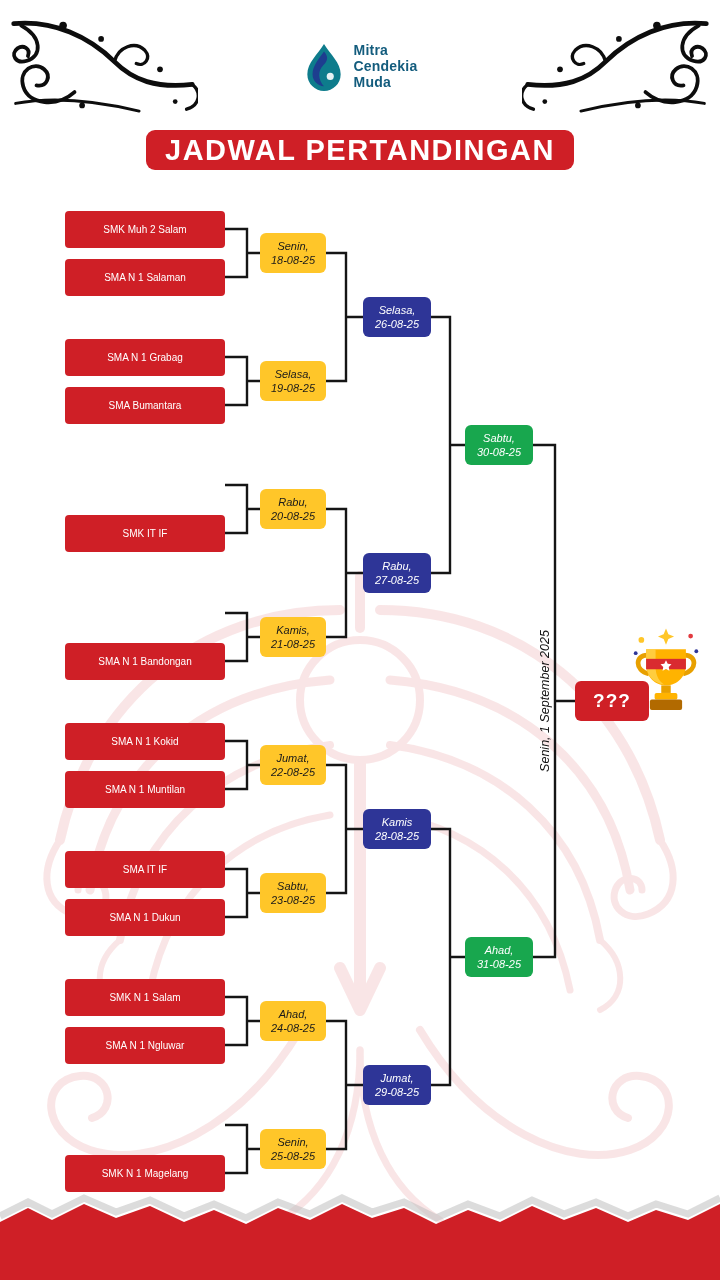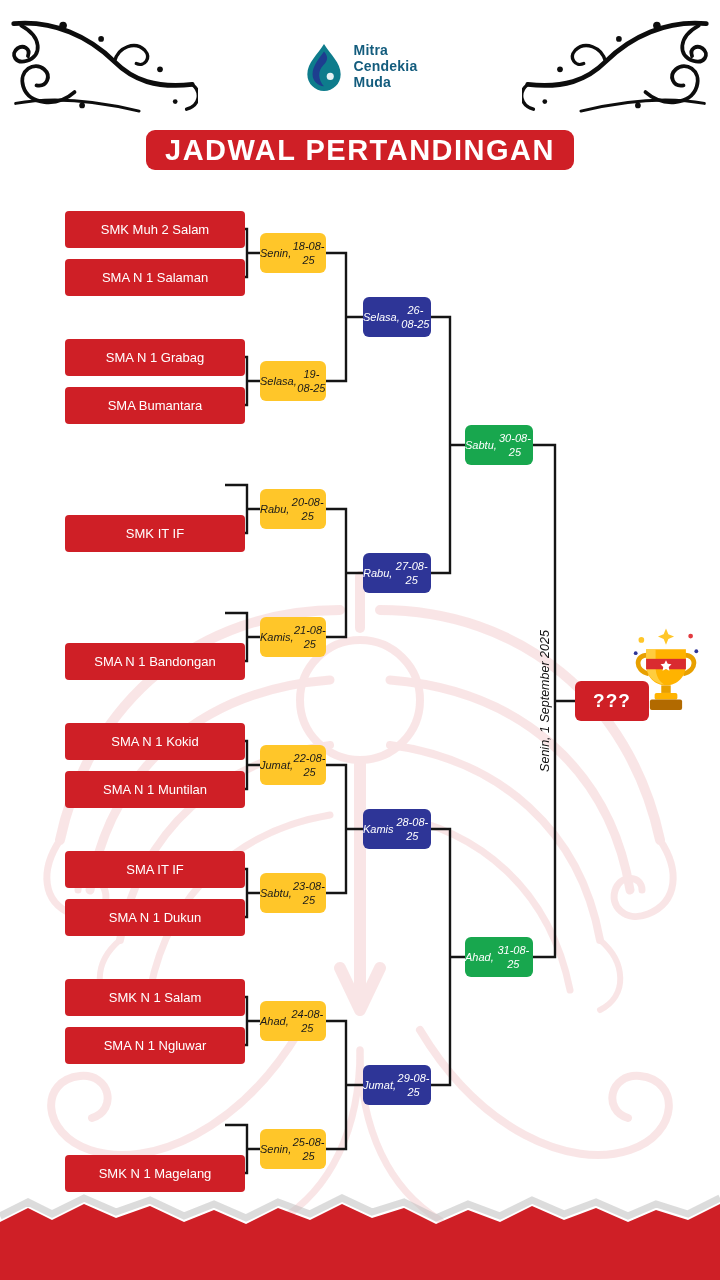--- a/index.html
+++ b/index.html
@@ -11,25 +11,25 @@
   .corner.right{right:8px;transform:scaleX(-1)}
   .logo{position:absolute;top:42px;left:0;width:100%;display:flex;justify-content:center;
         align-items:center;gap:9px;z-index:5}
   .logo-text{font-size:14px;font-weight:bold;color:#135C7D;line-height:1.12;letter-spacing:.2px}
   .title-banner{position:absolute;left:146px;top:130px;width:428px;height:40px;background:#CF1F26;
         border-radius:9px;color:#fff;display:flex;align-items:center;justify-content:center;
         font-size:29px;font-weight:800;letter-spacing:1.5px;z-index:5}
   .watermark{position:absolute;left:0;top:370px;width:720px;height:880px;opacity:.13;z-index:1}
   .bracket{position:absolute;left:0;top:0;width:720px;height:1280px;z-index:3}
   .connectors{position:absolute;left:0;top:0;width:720px;height:1280px;pointer-events:none}
-  .team{position:absolute;left:65px;width:180px;height:37px;background:#CF1F26;border-radius:4px;
-        color:#fff;display:flex;align-items:center;justify-content:center;font-size:13px;
+  .team{position:absolute;left:65px;width:160px;height:37px;background:#CF1F26;border-radius:4px;
+        color:#fff;display:flex;align-items:center;justify-content:center;font-size:10px;
         font-weight:500;}
   .match{position:absolute;width:66px;height:40px;border-radius:6px;display:flex;
-        flex-direction:row;align-items:center;justify-content:center;font-size:11px;
+        flex-direction:column;align-items:center;justify-content:center;font-size:11px;
         font-style:italic;line-height:1.3;text-align:center}
   .r1{left:260px;background:#FFC629;color:#1a1a1a}
   .r2{left:363px;width:68px;background:#2E3597;color:#fff}
   .sf{left:465px;width:68px;background:#18A74E;color:#fff}
   .final-box{position:absolute;left:575px;top:681px;width:74px;height:40px;background:#CF1F26;
         border-radius:6px;color:#fff;display:flex;align-items:center;justify-content:center;
         font-size:19px;font-weight:800;letter-spacing:1px}
   .final-date{position:absolute;left:460px;top:694px;width:170px;text-align:center;font-size:12.5px;
         font-style:italic;color:#111;transform:rotate(-90deg)}
   .trophy{position:absolute;left:630px;top:624px;width:72px;height:100px;z-index:6}

